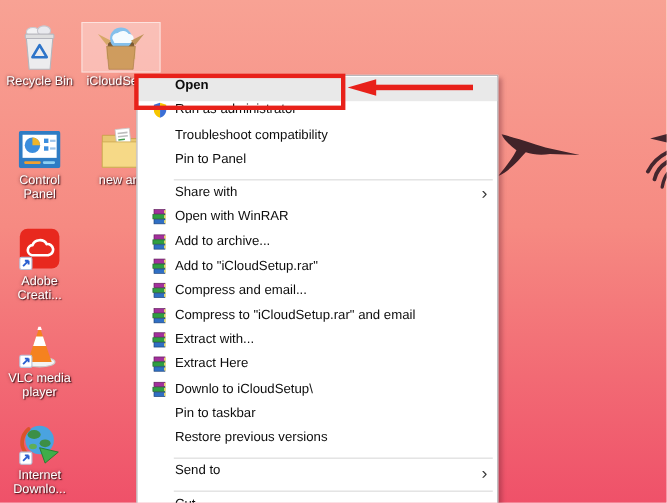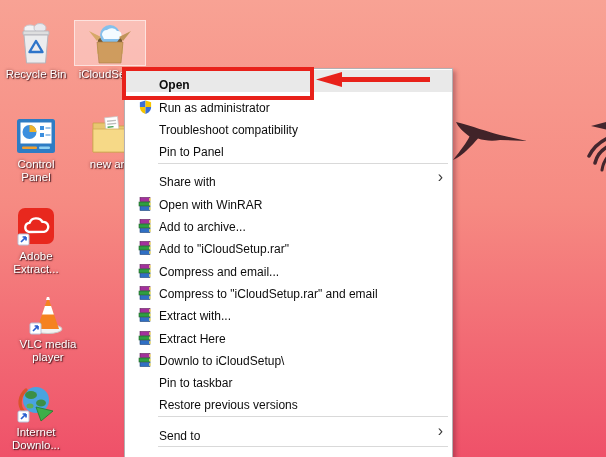--- a/index.html
+++ b/index.html
@@ -9,21 +9,21 @@
   .bird{position:absolute;z-index:1;}
   
   .dicon{position:absolute;width:72px;z-index:2;display:flex;flex-direction:column;align-items:center;cursor:default;}
   .glyphbox{width:72px;height:46px;display:flex;align-items:center;justify-content:center;}
   .dicon.selected .glyphbox{background:rgba(255,255,255,.34);box-shadow:inset 0 0 0 1px rgba(255,255,255,.55);}
   .dlabel{margin-top:2px;font-size:11.5px;line-height:1.15;color:#fff;text-align:center;white-space:pre-line;
     text-shadow:1px 1px 1px rgba(70,22,28,.95),0 0 3px rgba(70,22,28,.65);}
   
   .menu{position:absolute;left:124px;top:68px;width:329px;box-sizing:border-box;background:#fff;
     border:1px solid #b3b0b3;box-shadow:3px 3px 4px rgba(95,30,45,.35);padding:1px 0;z-index:5;}
-  .mrow{height:22.3px;display:flex;align-items:flex-end;position:relative;padding-left:12px;
+  .mrow{height:22.3px;display:flex;align-items:flex-start;position:relative;padding-left:12px;
     font-size:12px;color:#0d0d0d;cursor:default;}
   .mrow.hovered{background:#e9e9e9;}
   .mrow.bold .mlabel{font-weight:bold;}
   .micon{width:16px;height:16px;margin-right:6px;flex:0 0 16px;display:inline-flex;align-items:center;justify-content:center;}
   .mlabel{white-space:nowrap;}
   .chev{position:absolute;right:9px;top:50%;transform:translateY(-55%);font-size:16px;color:#3c3c3c;}
   .msep{height:8px;display:flex;align-items:center;}
   .msep i{display:block;height:1px;background:#d9d9d9;margin-left:33px;margin-right:4px;flex:1;}
   
   .anno-rect{position:absolute;left:122px;top:67px;width:192px;height:33px;box-sizing:border-box;
@@ -112,24 +112,24 @@
   <div class="dicon" style="left:0;top:206px">
     <div class="glyphbox" style="height:42px">
       <svg width="40" height="40" viewBox="0 0 40 40">
         <rect x="2" y="1" width="36" height="36" rx="7" fill="#e8281e"></rect>
         <path d="M13,25 a4.6,4.6 0 0 1 0.6,-9.1 a6.8,6 0 0 1 12.8,-1 a5,5 0 0 1 1.6,10 z" fill="none" stroke="#ffffff" stroke-width="2.4" stroke-linejoin="round"></path>
         <rect x="2" y="27" width="11" height="11" rx="1.5" fill="#ffffff" stroke="#b9c2d9"></rect>
         <path d="M5,35 L10,30 M10,30 h-3.4 M10,30 v3.4" stroke="#2a5fd0" stroke-width="1.7" fill="none"></path>
       </svg>
     </div>
     <div class="dlabel">Adobe
-Extract...</div>
-  </div>
-
-  <div class="dicon" style="left:12px;top:294px">
+Creati...</div>
+  </div>
+
+  <div class="dicon" style="left:0;top:294px">
     <div class="glyphbox" style="height:42px">
       <svg width="40" height="42" viewBox="0 0 40 42">
         <ellipse cx="20" cy="35" rx="14" ry="4.5" fill="#f3f3f3" stroke="#c9c9c9"></ellipse>
         <polygon points="20,3 31,35 9,35" fill="#f5821f"></polygon>
         <polygon points="16.9,12 23.1,12 25.9,20.5 14.1,20.5" fill="#ffffff"></polygon>
         <polygon points="18.9,3 21.1,3 22,6 18,6" fill="#ffffff"></polygon>
         <rect x="2" y="29" width="11" height="11" rx="1.5" fill="#ffffff" stroke="#b9c2d9"></rect>
         <path d="M5,37 L10,32 M10,32 h-3.4 M10,32 v3.4" stroke="#2a5fd0" stroke-width="1.7" fill="none"></path>
       </svg>
     </div>

